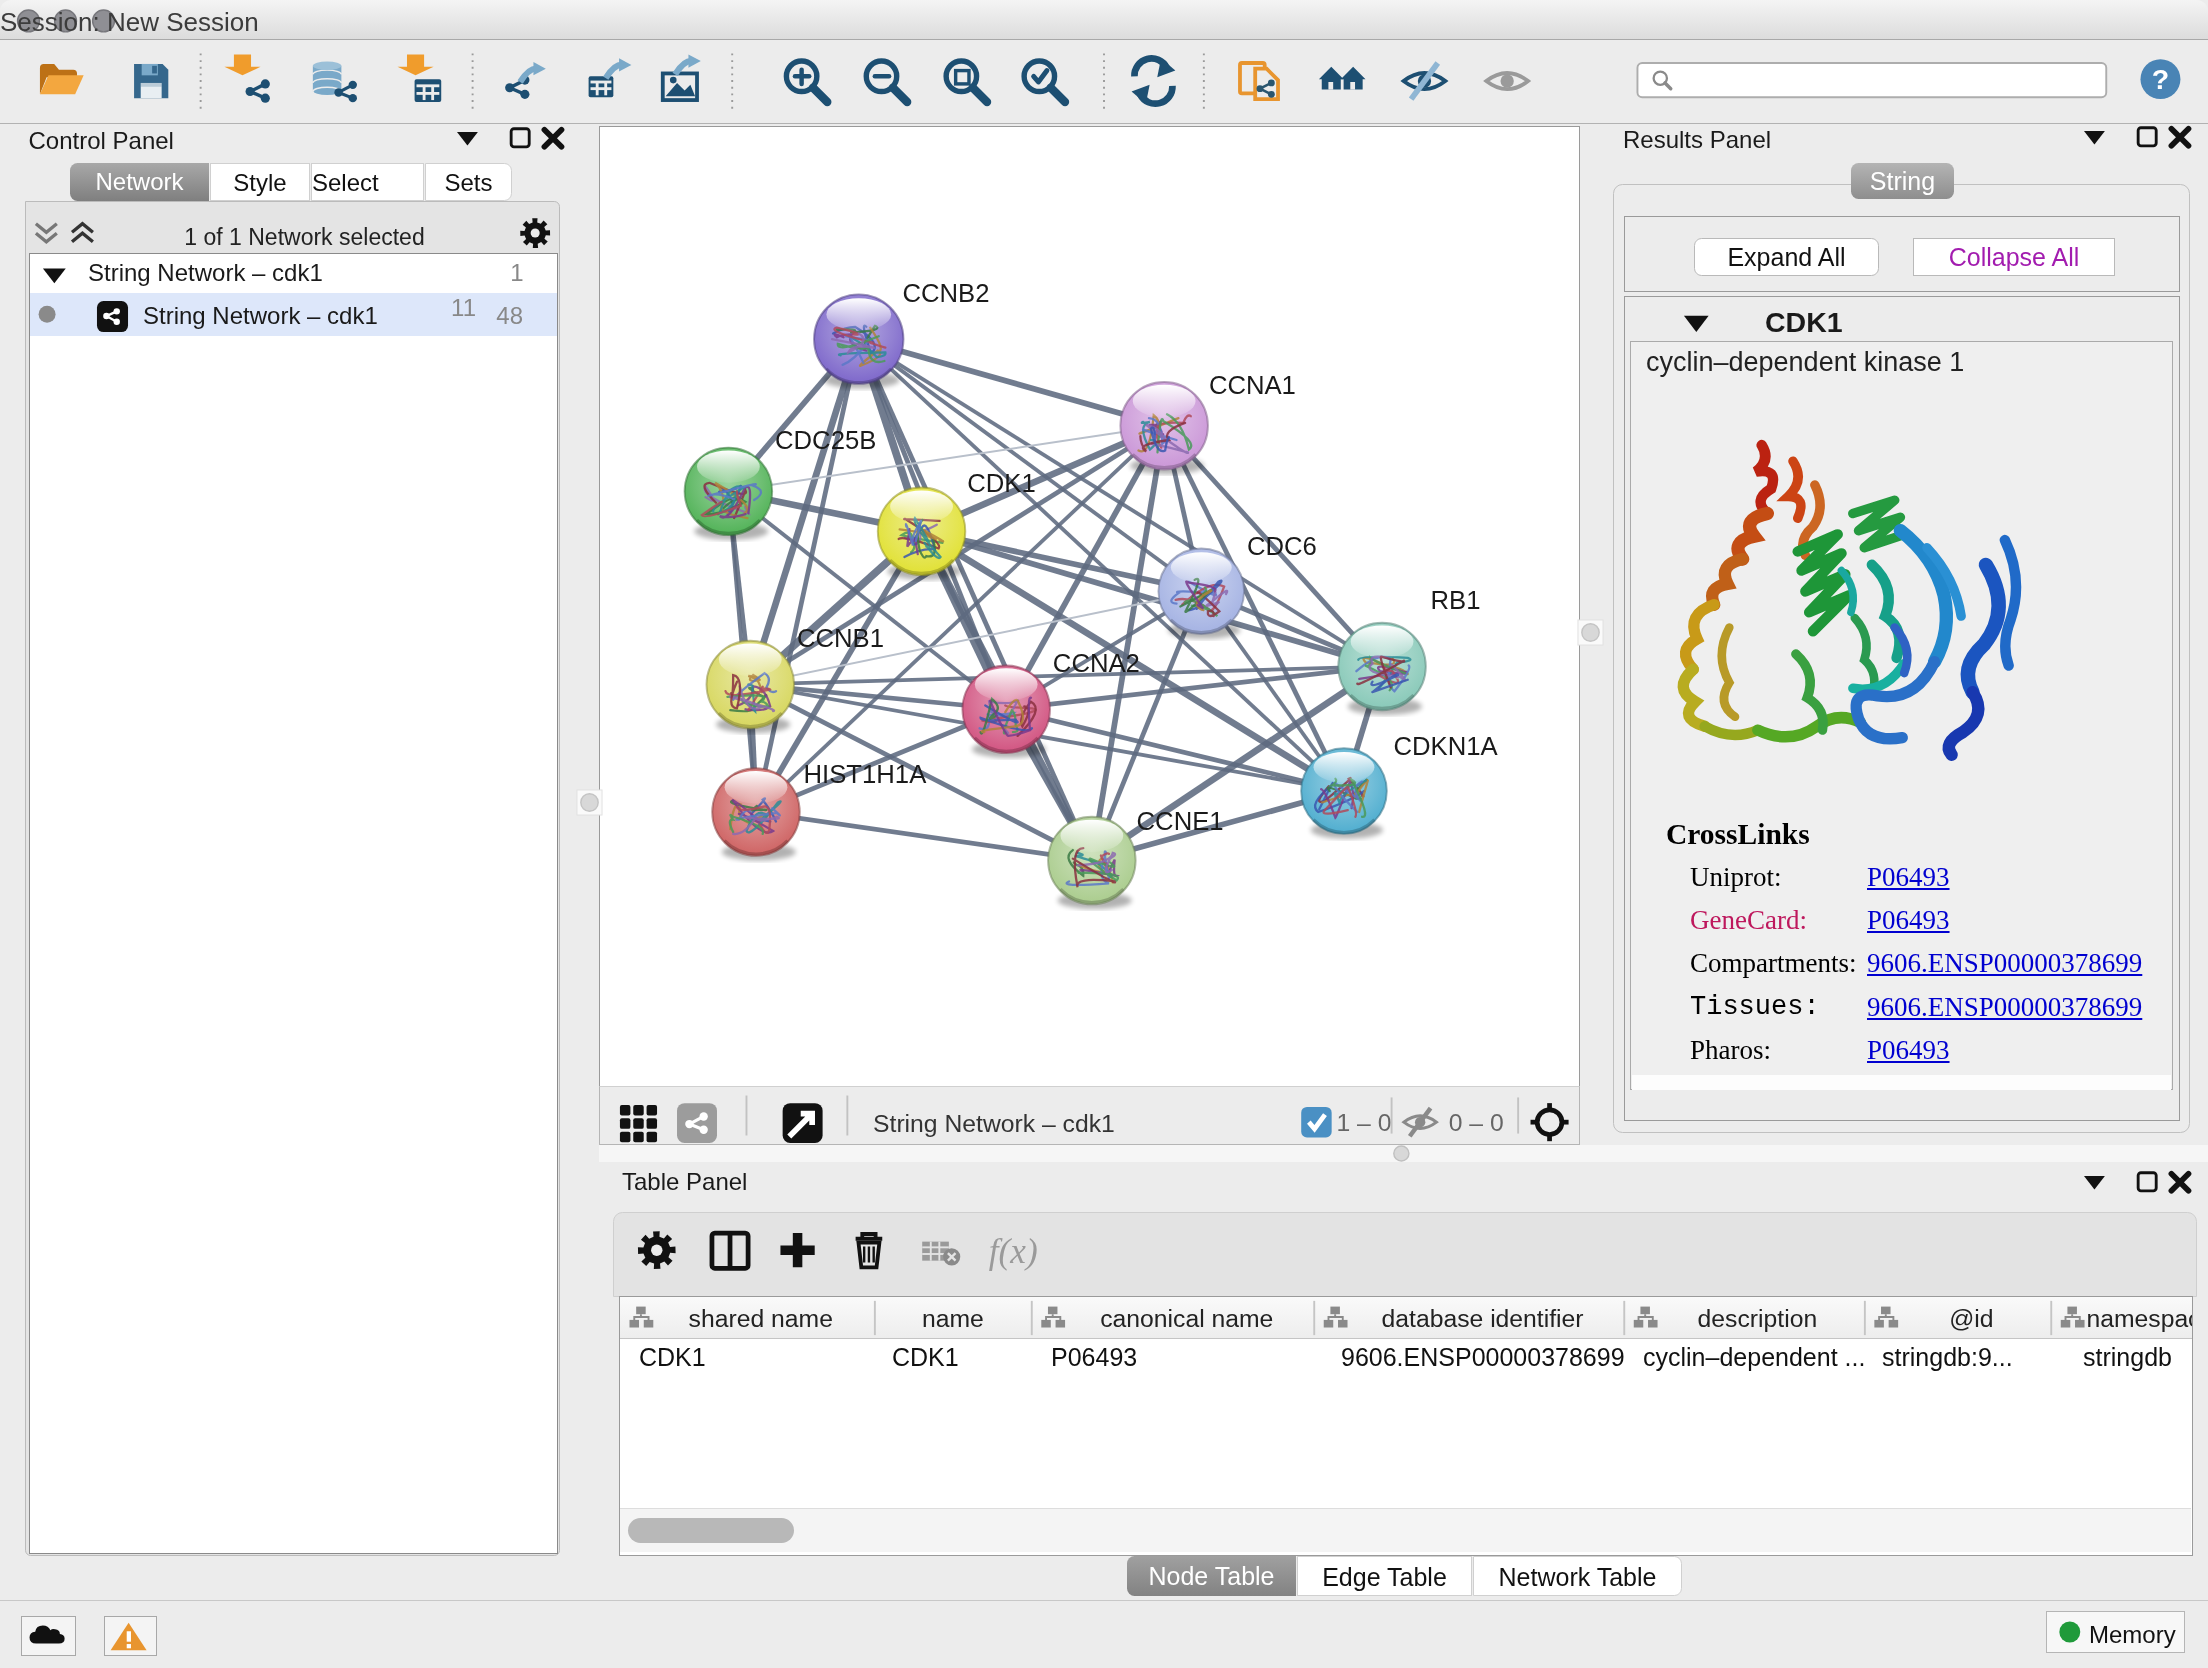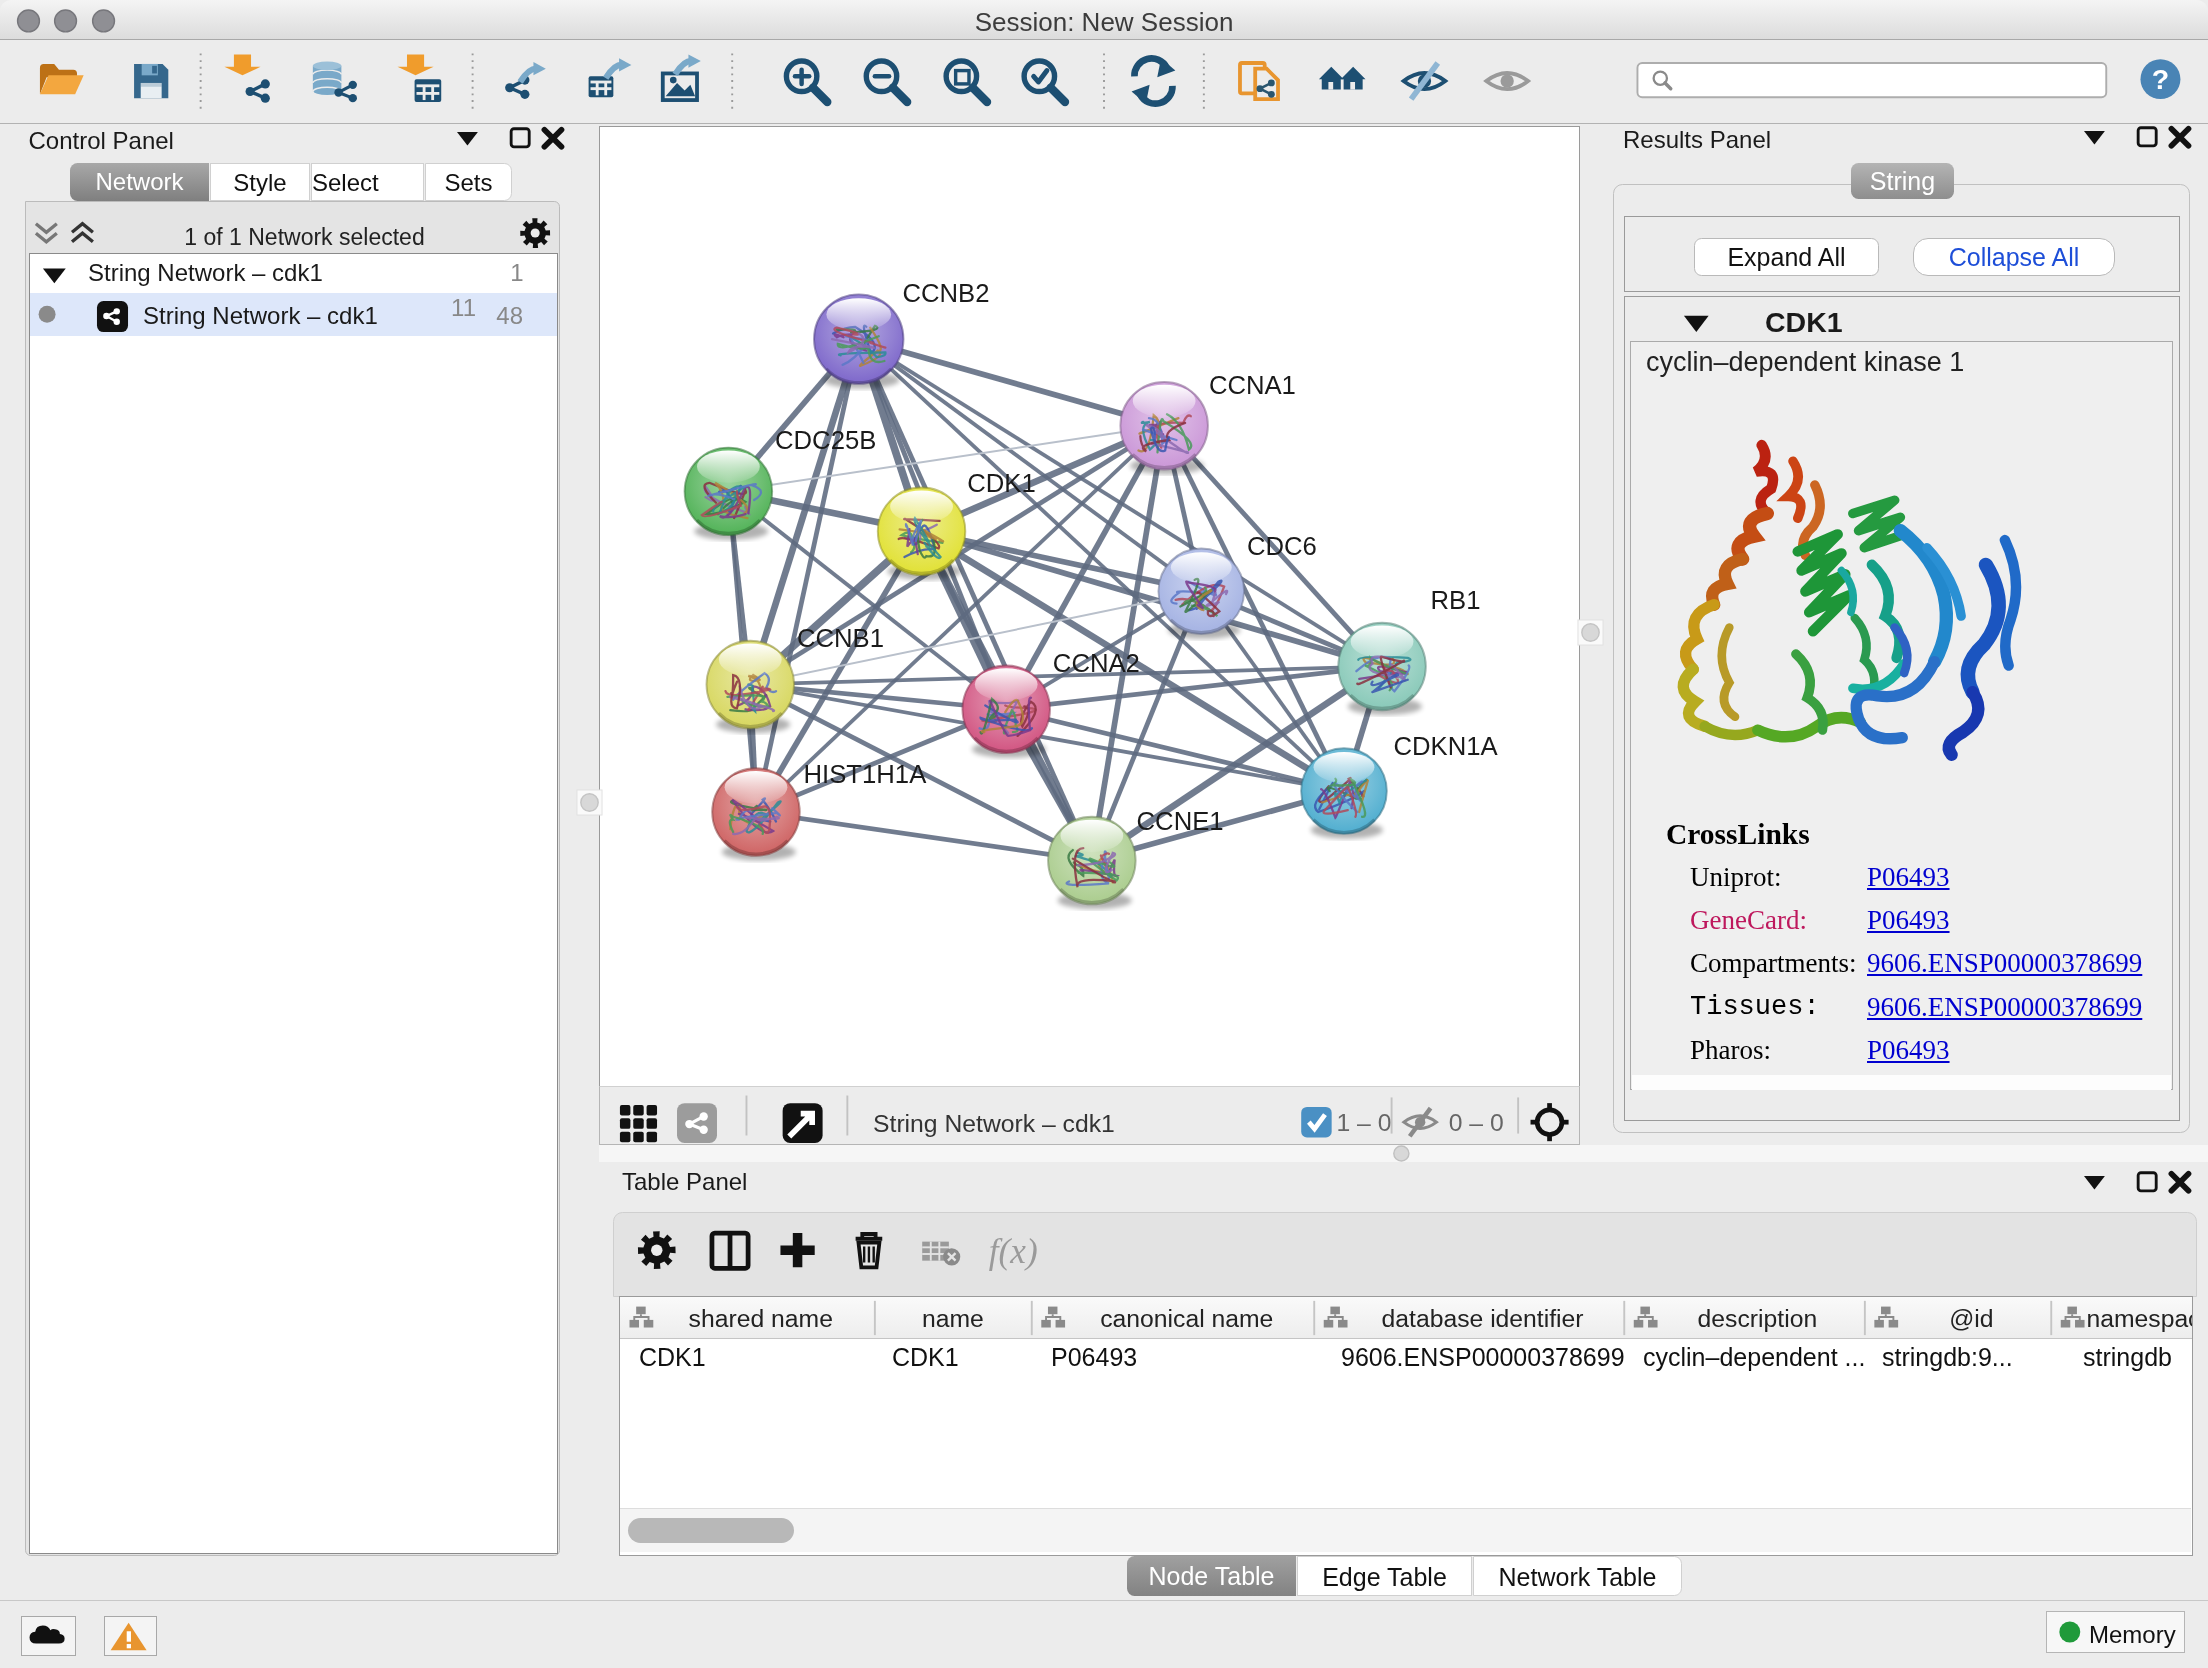--- a/index.html
+++ b/index.html
@@ -4,21 +4,21 @@
 body { width:2208px; height:1668px; font-family:"Liberation Sans",sans-serif; background:#ececec; overflow:hidden; position:relative; }
 .abs { position:absolute; }
 .txt { position:absolute; white-space:nowrap; color:#1a1a1a; }
 </style></head><body>
 <div class="abs" style="left:0;top:0;width:2208px;height:40px;background:linear-gradient(#f4f4f4,#dcdcdc);border-bottom:1px solid #a8a8a8;border-radius:11.4px 11.4px 0 0;"></div>
 <svg class="abs" style="left:0;top:0" width="247" height="40" viewBox="0 0 260 42">
 <circle cx="30" cy="22" r="11.5" fill="#8f8f94" stroke="#77777c" stroke-width="1.5"></circle>
 <circle cx="69" cy="22" r="11.5" fill="#8f8f94" stroke="#77777c" stroke-width="1.5"></circle>
 <circle cx="109" cy="22" r="11.5" fill="#8f8f94" stroke="#77777c" stroke-width="1.5"></circle>
 </svg>
-<div class="txt" style="left:0;top:6.7px;width:2208px;text-align:center;font-size:26px;color:#3c3c3c;">Session: New Session</div>
+<div class="txt" style="left:0;top:6.7px;width:2208px;font-size:26px;color:#3c3c3c;">Session: New Session</div>
 <div class="abs" style="left:0;top:40px;width:2208px;height:84px;background:#ececec;border-bottom:1.9px solid #b2b2b2;"></div>
 <svg class="abs" style="left:0;top:40px" width="2208" height="84" viewBox="0 0 2322 88">
     <path d="M42 57 L42 29 Q42 25 46 25 L57 25 L62 31 L77 31 Q81 31 81 35 L81 39 L49 39 L42 57 Z" fill="#bd7116"></path>
     <path d="M42 57 L51 37 L88 37 L79 57 Z" fill="#f3a73f"></path>
     <path d="M141 25 L171 25 L177 31 L177 61 L141 61 Z" fill="#35678c"></path>
     <rect x="149" y="25" width="17" height="12" fill="#7aa9c9"></rect>
     <rect x="160" y="27" width="5" height="8" fill="#35678c"></rect>
     <rect x="148" y="45" width="22" height="16" fill="#e8eef2"></rect>
     <rect x="148" y="45" width="22" height="4" fill="#35678c" opacity="0.25"></rect>
     <line x1="211" y1="14" x2="211" y2="72" stroke="#9a9a9a" stroke-width="2" stroke-dasharray="2 5"></line>
@@ -533,21 +533,21 @@
 <div class="txt" style="left:1623px;top:126px;font-size:24px;">Results Panel</div>
 <svg class="abs" style="left:2084px;top:123px" width="114" height="28.5" viewBox="0 0 120 30">
     <path d="M0 8.4 L22 8.4 L11 22.7 Z" fill="#111"></path>
     <rect x="57" y="5" width="19" height="19" rx="3" fill="none" stroke="#111" stroke-width="3"></rect>
     <path d="M92 6 L110 24 M110 6 L92 24" stroke="#111" stroke-width="6" stroke-linecap="round"></path>
   </svg>
 <div class="abs" style="left:1613px;top:184px;width:577px;height:949px;background:#ececec;border:1px solid #c0c0c0;border-radius:9.5px;"></div>
 <div class="abs" style="left:1851px;top:163px;width:103px;height:36px;background:linear-gradient(#b4b4b4,#8e8e8e);border-radius:7.6px;color:#fff;font-size:25px;text-align:center;line-height:36px;">String</div>
 <div class="abs" style="left:1624px;top:216px;width:556px;height:76px;border:1.9px solid #9a9a9a;background:#ececec;"></div>
 <div class="abs" style="left:1694px;top:238px;width:185px;height:38px;background:#fff;border:1px solid #b9b9b9;border-radius:7.6px;font-size:25px;color:#111;text-align:center;line-height:36px;">Expand All</div>
-<div class="abs" style="left:1913px;top:238px;width:202px;height:38px;background:#fff;border:1px solid #b9b9b9;border-radius:15px;font-size:25px;color:#1d4ed8;text-align:center;line-height:36px;">Collapse All</div>
+<div class="abs" style="left:1913px;top:238px;width:202px;height:38px;background:#fff;border:1px solid #b9b9b9;border-radius:0;font-size:25px;color:#a21caf;text-align:center;line-height:36px;">Collapse All</div>
 <div class="abs" style="left:1624px;top:296px;width:556px;height:825px;border:1.9px solid #9a9a9a;background:#ececec;"></div>
 <svg class="abs" style="left:1683px;top:309px" width="38" height="28.5" viewBox="0 0 40 30">
     <path d="M1 7.2 L27 7.2 L14 24.1 Z" fill="#111"></path>
   </svg>
 <div class="txt" style="left:1765px;top:306px;font-size:28.5px;font-weight:bold;">CDK1</div>
 <div class="abs" style="left:1630px;top:341px;width:543px;height:749px;border:1px solid #aaa;background:#efefef;"></div>
 <div class="txt" style="left:1646px;top:347px;font-size:27px;color:#222;">cyclin–dependent kinase 1</div>
 <svg class="abs" style="left:1655px;top:428px" width="371" height="342" viewBox="0 0 390 360">
     <g fill="none" stroke-linecap="round">
       <path d="M112 18 Q122 34 106 46 Q130 42 122 64 Q102 76 118 90" stroke="#bb2211" stroke-width="11"></path>

